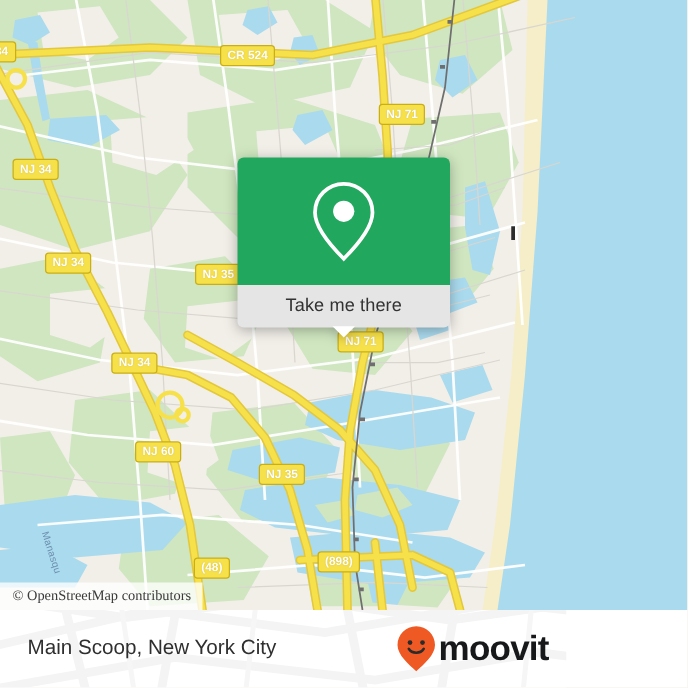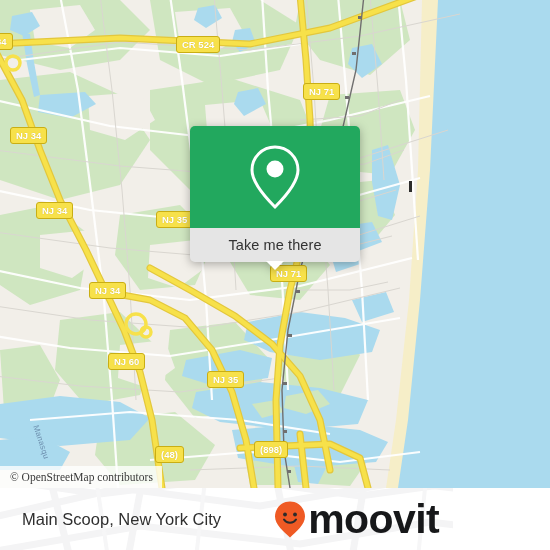--- a/index.html
+++ b/index.html
@@ -85,21 +85,21 @@
   .footer-bg{position:absolute;left:0;top:-40px;opacity:1;}
   .footer-title{
     position:absolute;left:22px;top:50%;transform:translateY(-50%);
     font-size:16.5px;color:#2f2f2f;white-space:nowrap;
   }
   .brand{
     position:absolute;right:14px;top:50%;transform:translateY(-50%);
     display:flex;align-items:center;gap:2px;
   }
   .brand-word{
-    font-size:41px;font-weight:bold;color:#17181a;
+    font-size:28px;font-weight:bold;color:#17181a;
     letter-spacing:-.6px;line-height:1;
   }
 </style>
 </head>
 <body>
 
 <div class="app">
 
   <div class="map">
 

